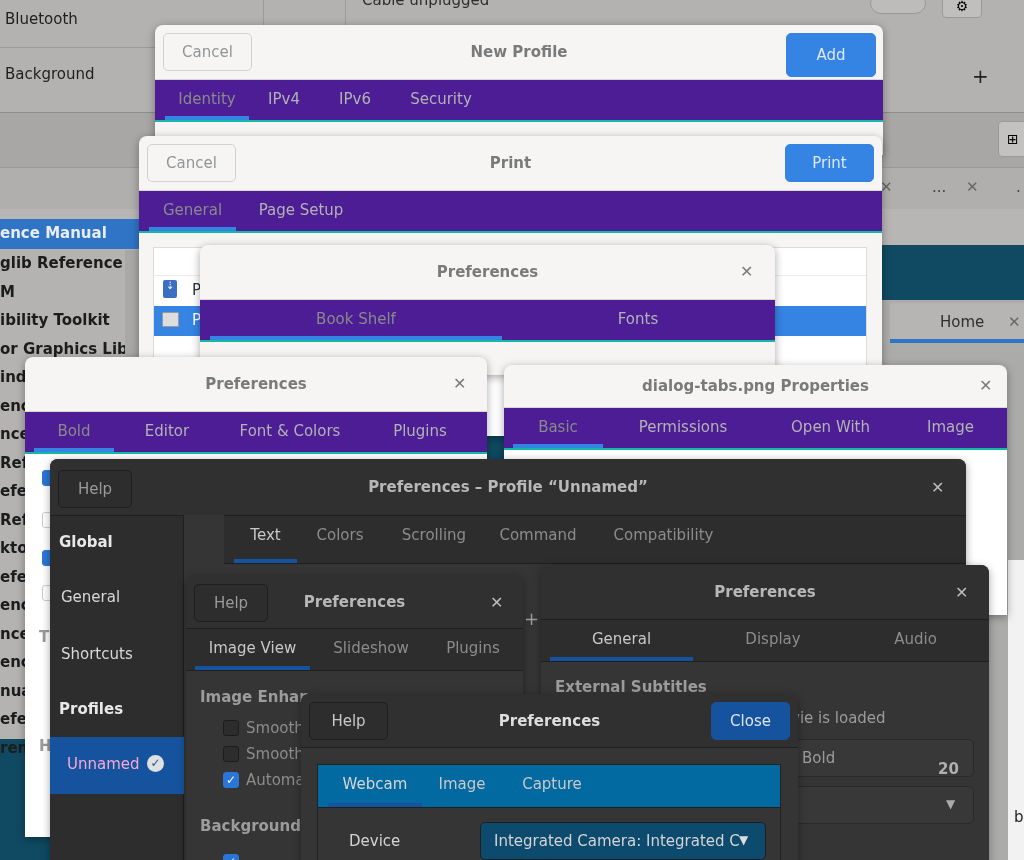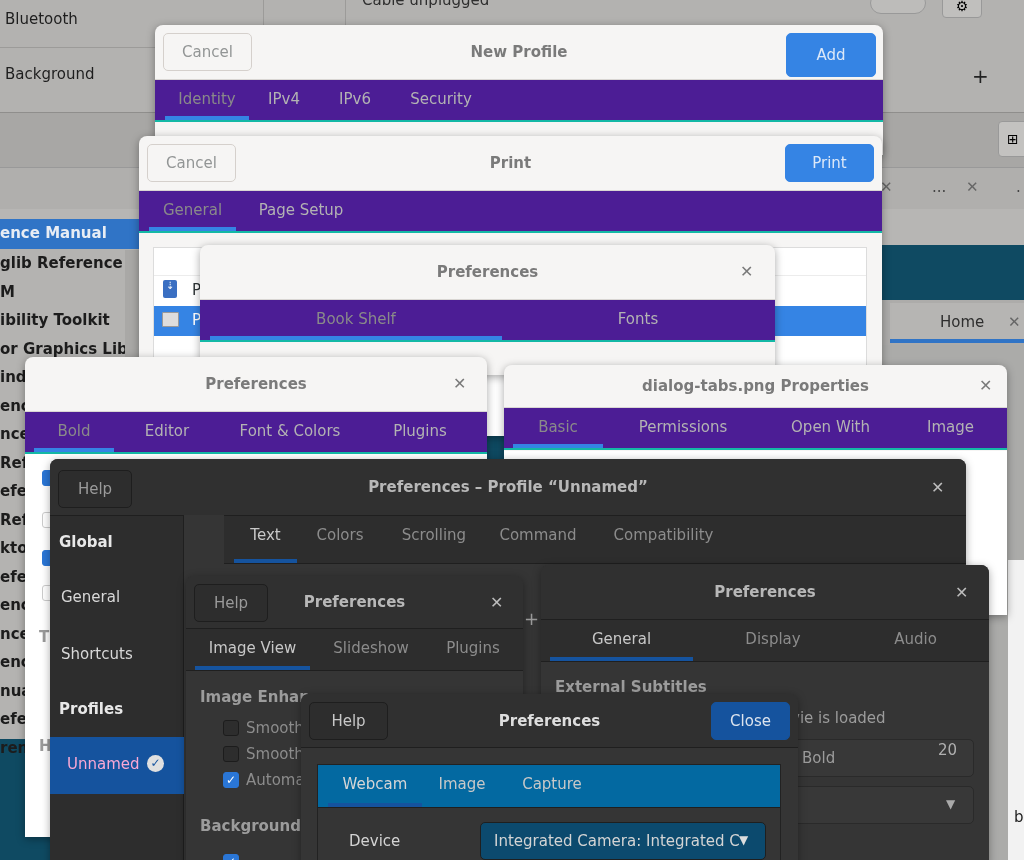--- a/index.html
+++ b/index.html
@@ -230,21 +230,21 @@
   <div class="close" style="left:414px;top:18px">✕</div>
   <div class="tabs" style="top:54px;height:43px">
     <div class="tab on" style="margin-left:9px;width:143px">General</div>
     <div class="tab" style="width:160px">Display</div>
     <div class="tab" style="width:125px">Audio</div>
   </div>
   <div class="abs" style="left:14px;top:113px;font-weight:bold;color:#9c9c9c">External Subtitles</div>
   <div class="abs" style="left:250px;top:144px;color:#9c9c9c">vie is loaded</div>
   <div class="abs" style="left:230px;top:174px;width:203px;height:38px;border-radius:5px;border:1px solid #2a2a2a;background:#383838">
     <span class="abs" style="left:30px;top:9px;color:#9c9c9c">Bold</span>
-    <span class="abs" style="left:166px;top:1px;color:#b0b0b0;font-weight:normal">20</span>
+    <span class="abs" style="left:166px;top:20px;color:#b0b0b0;font-weight:bold">20</span>
   </div>
   <div class="abs" style="left:230px;top:221px;width:203px;height:38px;border-radius:5px;border:1px solid #2a2a2a;background:#383838">
     <span class="abs" style="left:174px;top:10px;color:#aaa;font-size:12px">▼</span>
   </div>
 </div>
 
 <div class="win dark" style="left:301px;top:694px;width:497px;height:180px">
   <div class="hdr" style="height:54px;background:#303030;border-bottom:1px solid #1f1f1f">
       <span class="title" style="color:#dedede">Preferences</span>
     </div>

